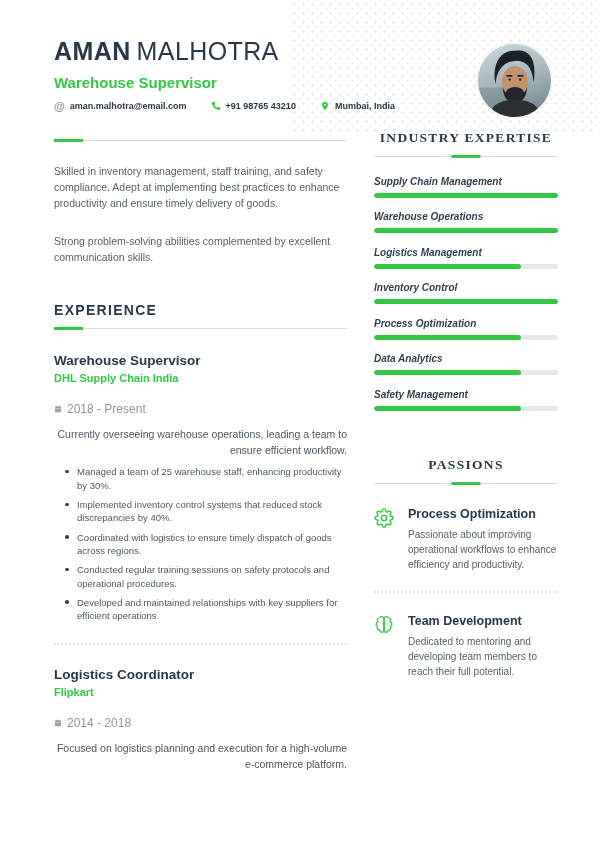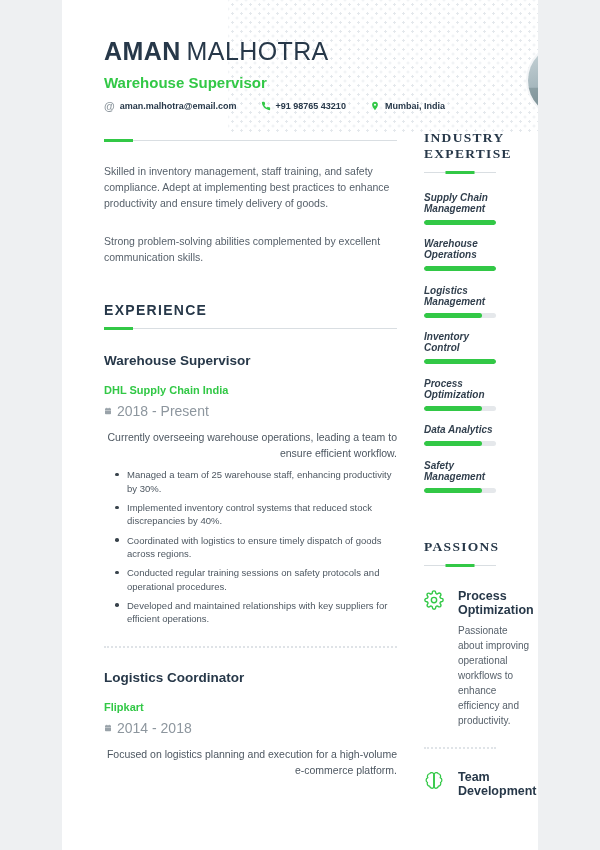--- a/index.html
+++ b/index.html
@@ -1,20 +1,20 @@
 <!DOCTYPE html>
 <html><head>
 <meta charset="utf-8">
 <style>
   * { margin:0; padding:0; box-sizing:border-box; }
   html,body { background:#eef0f2; }
   body { font-family:"Liberation Sans", sans-serif; }
   .page {
-    position:relative; width:476px; height:850px; margin:0 auto;
-    background:#ffffff; overflow:hidden; color:#273849;
+    position:relative; width:600px; height:850px; margin:0 auto;
+    background:#ffffff; overflow:hidden; color:#273849;padding-left:12px;
   }
   
   .dots {
     position:absolute; top:0; right:0; width:310px; height:132px;
     background-image: radial-gradient(#e4e8ec 1.1px, transparent 1.2px),
                       radial-gradient(#eceff2 1px, transparent 1.1px);
     background-size: 9px 9px, 9px 9px;
     background-position: 0 0, 4.5px 4.5px;
   }
   
@@ -44,23 +44,23 @@
   .rule .seg  { position:absolute; left:0; top:0; width:29px; height:3.5px; background:#32c846; }
   .rule.center .seg { left:50%; transform:translateX(-50%); }
   
   .summary-body { margin-top:20px; }
   .summary-body p { font-size:10.5px; line-height:1.57; color:#57616b; }
   .summary-body p + p { margin-top:21px; }
   
   .experience { margin-top:36px; }
   .job { margin-top:22px; }
   .job-name { font-size:13.5px; font-weight:700; color:#273849; }
-  .company  { margin-top:16px; font-size:11px; font-weight:700; color:#32c846; }
-  .period   { margin-top:7px; display:flex; align-items:center; gap:5px;
-              font-size:14px; color:#8d969e; }
+  .company  { margin-top:4px; font-size:11px; font-weight:700; color:#32c846; }
+  .period   { margin-top:18px; display:flex; align-items:center; gap:5px;
+              font-size:12px; color:#8d969e; }
   .calendar { width:8px; height:8px; display:block; }
   .job-desc { margin-top:11px; font-size:10.5px; line-height:1.5; color:#4d5761;text-align:right; }
   ul.bullets { list-style:none; margin-top:7px; padding-left:23px; }
   ul.bullets li { position:relative; font-size:9.5px; line-height:1.4;
                   color:#4d5761; margin-top:6px; }
   ul.bullets li::before { content:""; position:absolute; left:-12px; top:4.5px;
                   width:3.5px; height:3.5px; border-radius:50%; background:#39434c; }
   .dot-divider { border-top:2px dotted #dfe3e7; margin-top:21px; }
   
   .skills { margin-top:17px;font-style:italic; }
@@ -272,18 +272,19 @@
         <div class="passion">
           <div class="passion-icon">
             <svg viewBox="0 0 24 24" fill="none" stroke="#32c846" stroke-width="1.5" stroke-linecap="round" stroke-linejoin="round">
               <path d="M12 4.5a2.8 2.8 0 0 0-5.2-1.2A3 3 0 0 0 4.6 8a3.2 3.2 0 0 0-.4 5.8 3 3 0 0 0 2.6 4.4A2.9 2.9 0 0 0 12 19.5Z"></path>
               <path d="M12 4.5a2.8 2.8 0 0 1 5.2-1.2A3 3 0 0 1 19.4 8a3.2 3.2 0 0 1 .4 5.8 3 3 0 0 1-2.6 4.4A2.9 2.9 0 0 1 12 19.5Z"></path>
               <path d="M12 4.5v15"></path>
             </svg>
           </div>
           <div>
             <div class="passion-title">Team Development</div>
+            <p class="passion-desc">Dedicated to mentoring and developing team members to reach their full potential.</p>
           </div>
         </div>
       </section>
     </div>
   </div>
 </div>
 
 </body></html>

